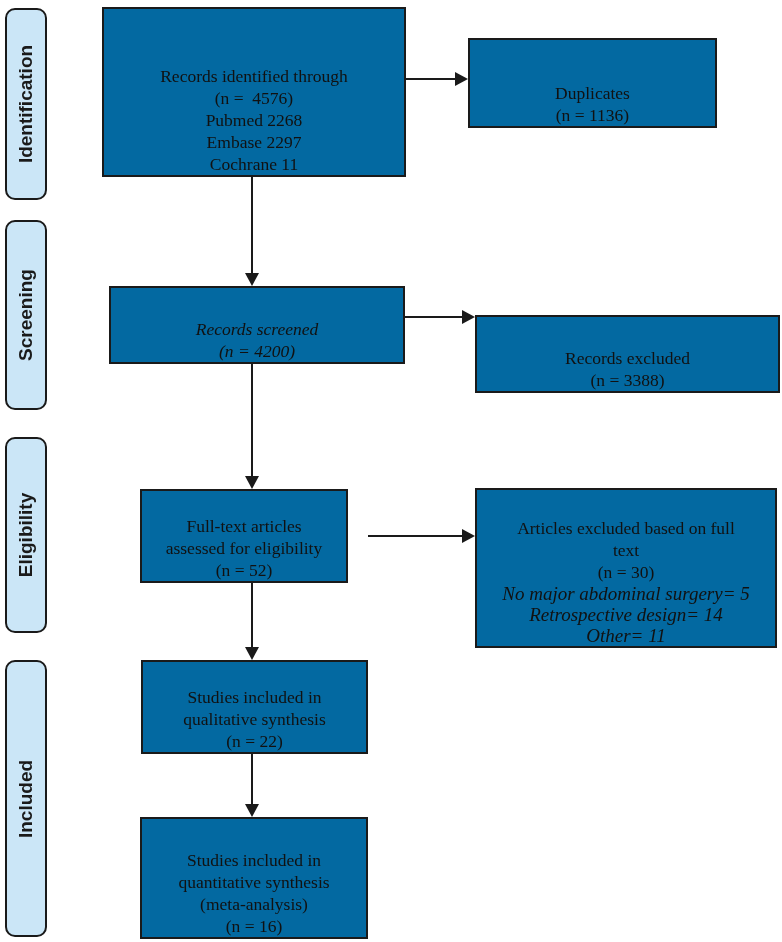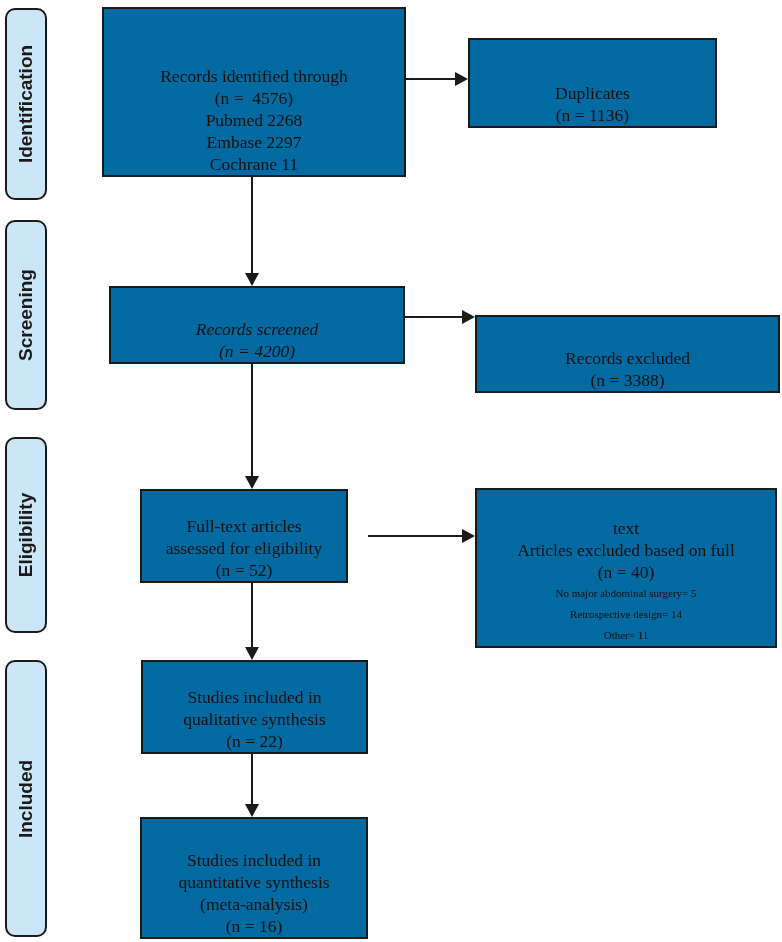--- a/index.html
+++ b/index.html
@@ -41,21 +41,22 @@
     background:#0369a1;
     display:flex;flex-direction:column;justify-content:flex-end;
   }
   .box .line{
     text-align:center;
     font-size:17.5px;
     line-height:22px;
     white-space:pre;
   }
   .box .line.italic{
-    font-size:11px;
+    font-style:italic;
+    font-size:19px;
     line-height:21px;
   }
   #box-identified{left:102px;top:7px;width:304px;height:170px;}
   #box-duplicates{left:468px;top:38px;width:249px;height:90px;}
   #box-screened{left:109px;top:286px;width:296px;height:78px;font-style:italic;}
   #box-records-excluded{left:475px;top:285px;width:305px;height:78px;margin-top:30px;}
   #box-fulltext{left:140px;top:489px;width:208px;height:94px;}
   #box-articles-excluded{left:475px;top:488px;width:302px;height:160px;}
   #box-qualitative{left:141px;top:660px;width:227px;height:94px;}
   #box-quantitative{left:140px;top:817px;width:228px;height:122px;}
@@ -117,23 +118,23 @@
     <div class="line">(n = 3388)</div>
   </div>
 
   <div class="box" id="box-fulltext">
     <div class="line">Full-text articles</div>
     <div class="line">assessed for eligibility</div>
     <div class="line">(n = 52)</div>
   </div>
 
   <div class="box" id="box-articles-excluded">
+    <div class="line">Articles excluded based on full</div>
     <div class="line">text</div>
-    <div class="line">Articles excluded based on full</div>
-    <div class="line">(n = 40)</div>
+    <div class="line">(n = 30)</div>
     <div class="line italic">No major abdominal surgery= 5</div>
     <div class="line italic">Retrospective design= 14</div>
     <div class="line italic">Other= 11</div>
   </div>
 
   <div class="box" id="box-qualitative">
     <div class="line">Studies included in</div>
     <div class="line">qualitative synthesis</div>
     <div class="line">(n = 22)</div>
   </div>

